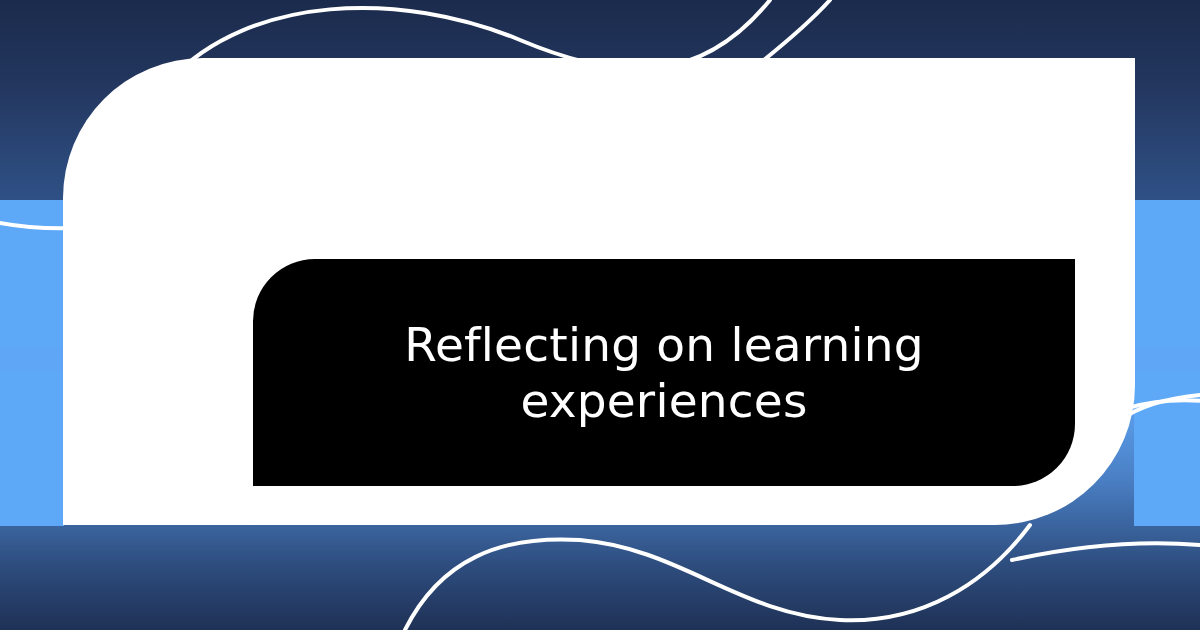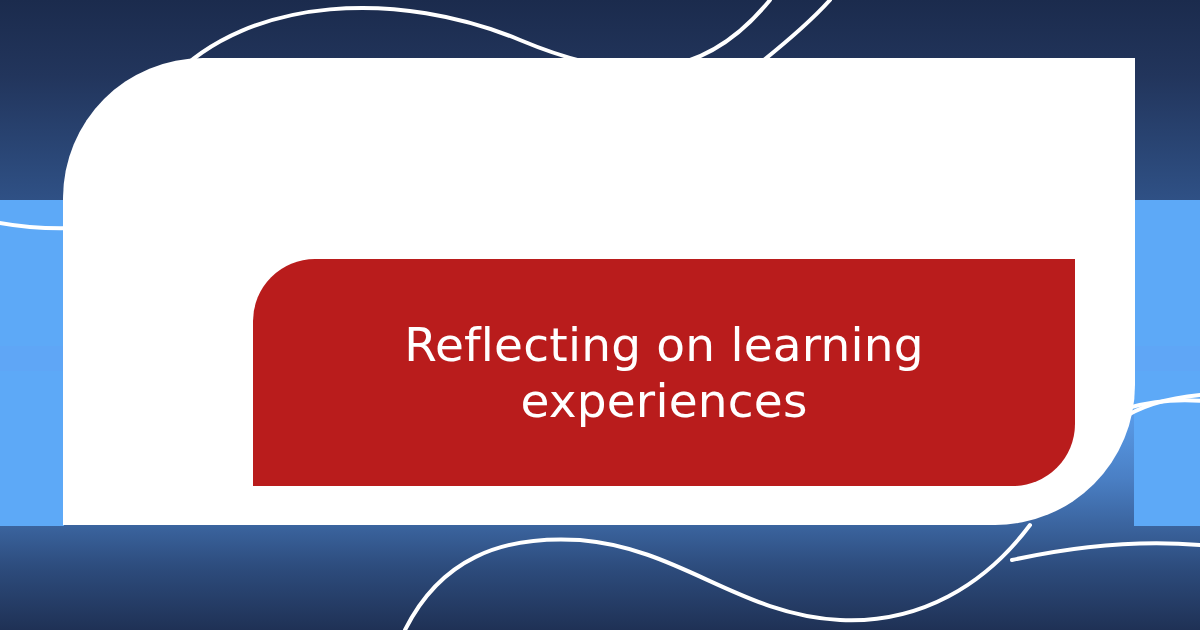--- a/index.html
+++ b/index.html
@@ -59,21 +59,21 @@
     border-radius: 140px 0 140px 0;
   }
 
   
   .panel {
     position: absolute;
     left: 190px;
     top: 201px;
     width: 822px;
     height: 227px;
-    background: #b91c1c;
+    background: #000000;
     border-radius: 62px 0 62px 0;
     display: flex;
     align-items: center;
     justify-content: center;
   }
 
   .panel-title {
     color: #ffffff;
     font-size: 47px;
     line-height: 1.18;

